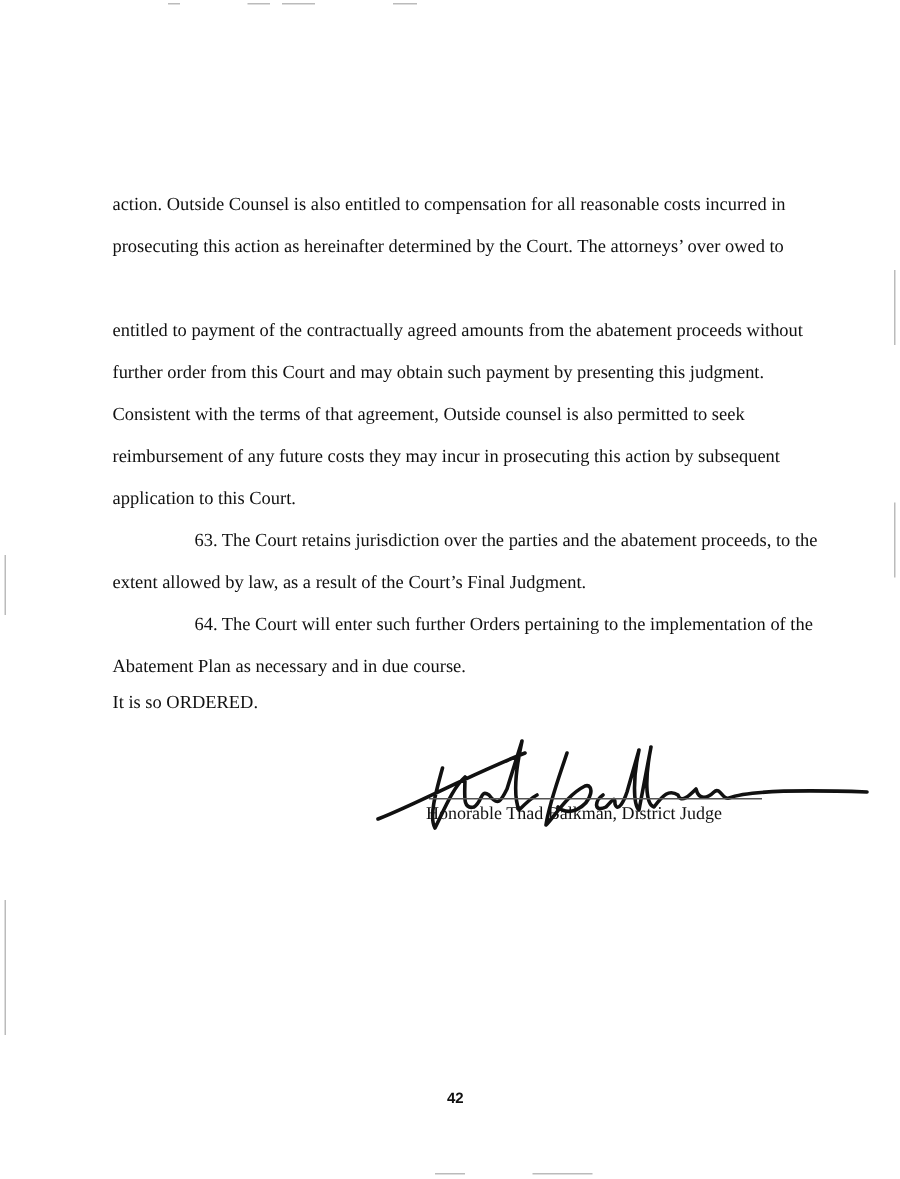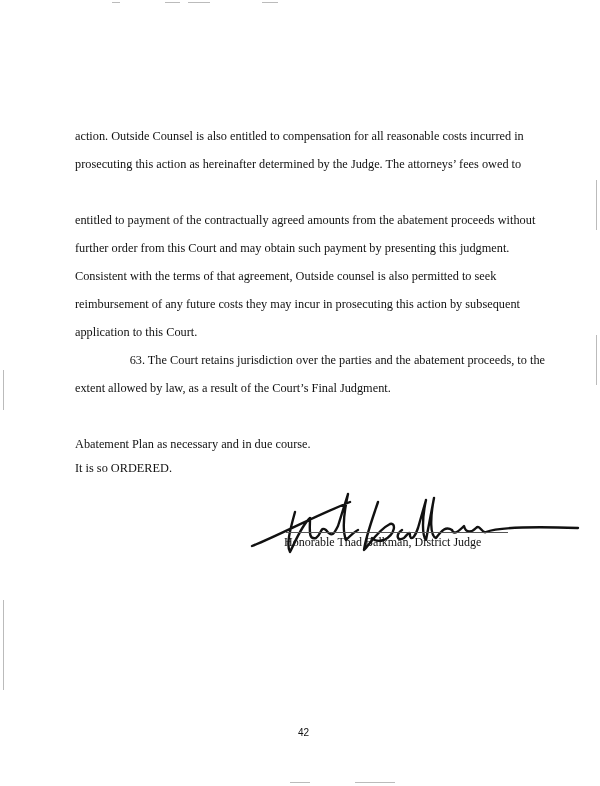--- a/index.html
+++ b/index.html
@@ -6,41 +6,45 @@
   body { width:600px; height:786px; position:relative; overflow:hidden;
          font-family:"Liberation Serif", serif; color:#111; }
   .page { position:absolute; left:0; top:0; width:600px; height:786px; background:#fff; }
   .line { position:absolute; left:75px; font-size:12.3px; line-height:14px; white-space:nowrap; }
   .indent { left:112px;text-align:right; }
   .num { display:inline-block; width:33px; }
   sup { font-size:7px; vertical-align:5px; }
   .sig { position:absolute; left:250px; top:490px; width:330px; height:70px; }
   .sigline { position:absolute; left:286px; top:532px; width:222px; border-top:1px solid #555; }
   .judge { position:absolute; left:284px; top:535px; font-size:12px;text-align:center; }
-  .pagenum { position:absolute; left:298px; top:727px; font-family:"Liberation Sans", sans-serif; font-size:10px; font-weight:normal; }
+  .pagenum { position:absolute; left:298px; top:727px; font-family:"Liberation Sans", sans-serif; font-size:10px; font-weight:bold; }
   .edge { position:absolute; background:#bbb; }
 </style>
 </head>
 <body>
 
 <div class="page">
   <div class="line" style="top:129px">action. Outside Counsel is also entitled to compensation for all reasonable costs incurred in</div>
-  <div class="line" style="top:157px">prosecuting this action as hereinafter determined by the Judge.  The attorneys’ fees owed to</div>
+  <div class="line" style="top:157px">prosecuting this action as hereinafter determined by the Court.  The attorneys’ over owed to</div>
   <div class="line" style="top:213px">entitled to payment of the contractually agreed amounts from the abatement proceeds without</div>
   <div class="line" style="top:241px">further order from this Court and may obtain such payment by presenting this judgment.</div>
   <div class="line" style="top:269px">Consistent with the terms of that agreement, Outside counsel is also permitted to seek</div>
   <div class="line" style="top:297px">reimbursement of any future costs they may incur in prosecuting this action by subsequent</div>
   <div class="line" style="top:325px">application to this Court.</div>
 
   <div class="line indent" style="top:353px">
     <span class="num">63.</span>
     <span>The Court retains jurisdiction over the parties and the abatement proceeds, to the</span>
   </div>
   <div class="line" style="top:381px">extent allowed by law, as a result of the Court’s Final Judgment.</div>
 
+  <div class="line indent" style="top:409px">
+    <span class="num">64.</span>
+    <span>The Court will enter such further Orders pertaining to the implementation of the</span>
+  </div>
   <div class="line" style="top:437px">Abatement Plan as necessary and in due course.</div>
 
   <div class="line" style="top:461px">It is so ORDERED.</div>
 
 
   <svg class="sig" viewBox="0 0 330 70">
     <path d="M2,56 C30,45 60,28 100,12 M45,22 C40,40 36,55 40,62 C46,50 52,35 60,28 C60,40 58,50 66,48 C72,44 70,36 76,40 C82,48 84,44 88,36 L98,4 C94,22 92,40 96,50 C100,46 104,42 108,40 M128,12 C122,30 116,46 114,60 C120,54 128,40 140,34 C146,32 146,44 134,50 C128,52 124,50 122,48 M152,40 C146,44 146,52 154,48 C158,44 160,40 160,46 C162,52 166,44 168,38 L176,10 C172,28 172,46 176,50 L184,8 C180,28 180,46 186,48 C192,40 196,36 202,40 C204,46 210,40 214,36 C216,44 222,42 226,38 C230,34 232,44 236,42 C246,38 270,36 328,38" fill="none" stroke="#111" stroke-width="2.4" stroke-linecap="round" stroke-linejoin="round"></path>
   </svg>
   <div class="sigline"></div>
   <div class="judge">Honorable Thad Balkman, District Judge</div>

